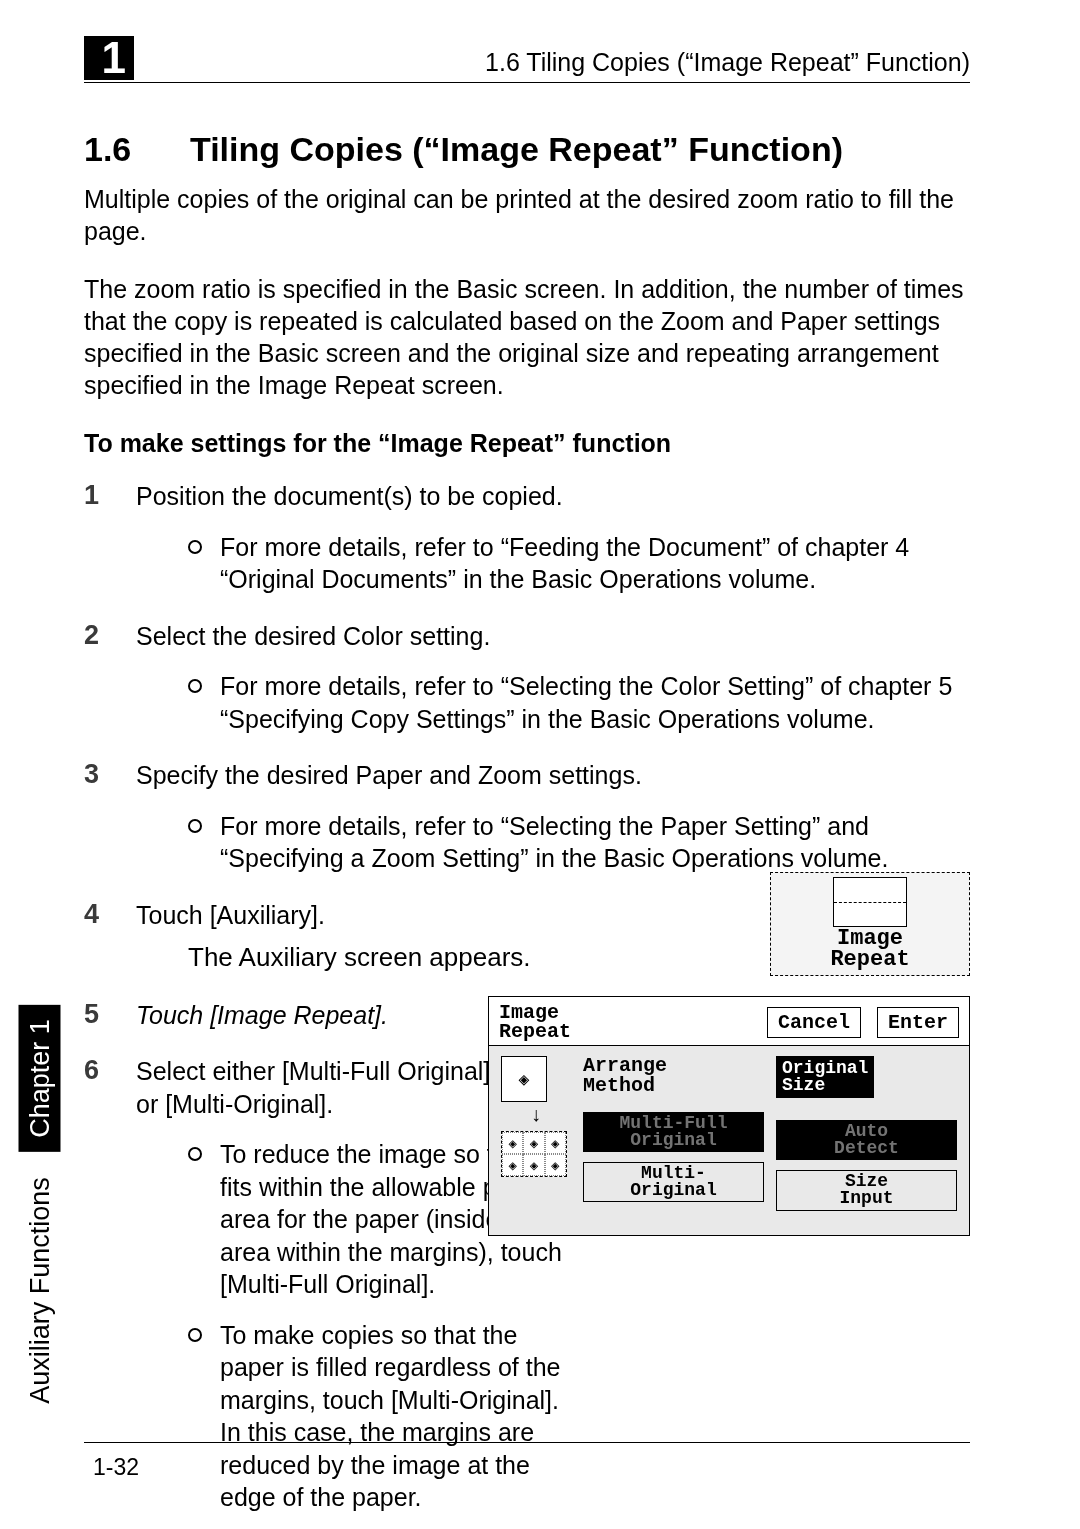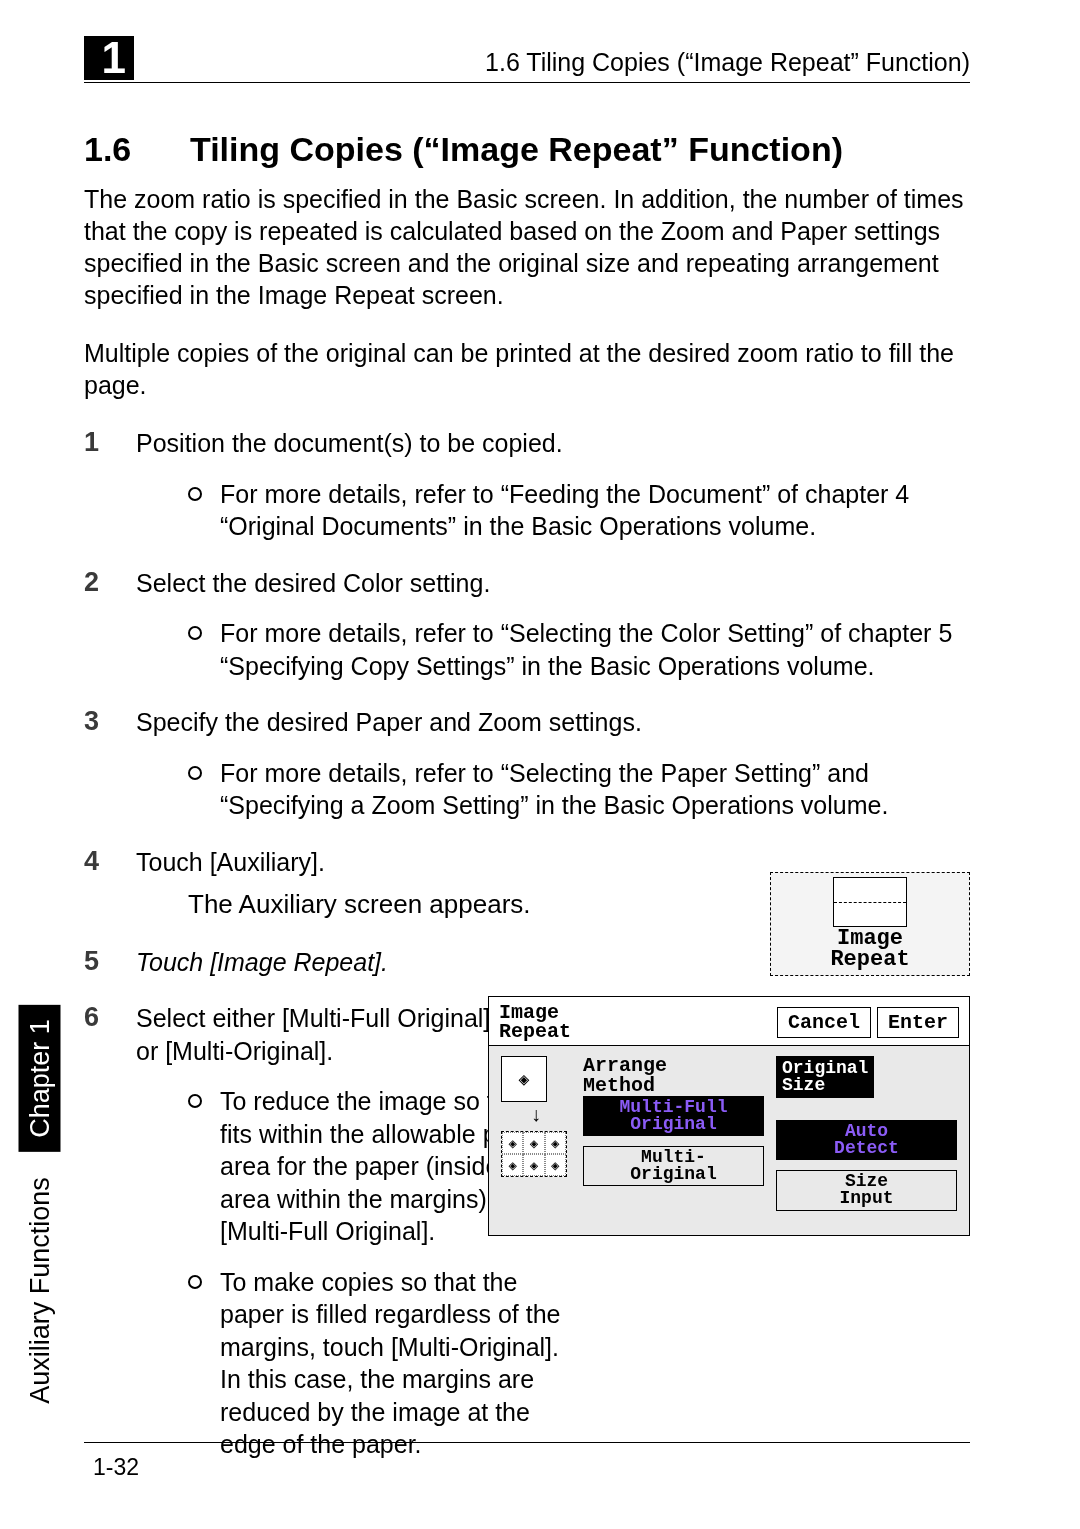--- a/index.html
+++ b/index.html
@@ -158,43 +158,43 @@
     font-family: "Courier New", monospace;
     font-weight: 700;
   }
   .fig2 .titlebar {
     display:flex; justify-content: space-between; align-items:center;
     padding: 6px 10px 4px 10px;
     border-bottom: 1px solid #000;
     background:#fff;
   }
   .fig2 .titlebar .t { font-size: 20px; line-height: .95; white-space: pre; }
-  .fig2 .titlebar .btns { display:flex; gap:6px;justify-content:space-between; }
+  .fig2 .titlebar .btns { display:flex; gap:16px;justify-content:space-between; }
   .tbtn {
     border:1.5px solid #000; background:#fff; padding:3px 10px; font-size:20px;
   }
   .fig2 .body { display:flex; padding:10px 12px 14px 12px; gap:12px; }
   .col { flex:1; }
   .thumb { width:70px; }
   .thumb .single {
     width:44px;height:44px;border:1.5px solid #000;background:#fff;margin-bottom:4px;
     display:flex;align-items:center;justify-content:center;font-size:18px;
   }
   .arrow { text-align:center; font-size:20px; margin:-2px 0 4px 0; }
   .grid3 {
     width:64px;border:1px dashed #000;background:#fff;
     display:grid;grid-template-columns:repeat(3,1fr);grid-auto-rows:22px;
   }
   .grid3 div{border:1px dotted #888;display:flex;align-items:center;justify-content:center;font-size:14px;}
-  .lblhdr { font-size:20px; line-height:1; white-space: pre; }
+  .lblhdr { font-size:20px; line-height:1; margin-bottom:16px; white-space: pre; }
   .mbtn {
     border:1.5px solid #000;padding:2px 8px;font-size:18px;text-align:center;
     line-height:.95;white-space:pre;margin-bottom:10px;
   }
-  .mbtn.sel{ background:#000;color:#8b5cf6; }
+  .mbtn.sel{ background:#000;color:#737373; }
   .col3 .hdr {
     background:#000;color:#fff;font-size:18px;line-height:.95;
     padding:4px 6px;white-space:pre;margin-bottom:22px;display:inline-block;
   }
 
   
   .foot-rule {
     position: absolute;
     bottom: 86px;
     left: 84px; right: 110px;
@@ -221,23 +221,24 @@
       <span>Auxiliary Functions</span>
       <span class="chip">Chapter 1</span>
     </div>
   </div>
 
   <div class="content">
     <h1 class="section">
       <span class="secnum">1.6</span><span>Tiling Copies (“Image Repeat” Function)</span>
     </h1>
 
+    <p class="body">Multiple copies of the original can be printed at the desired zoom ratio to fill the page.</p>
     <p class="body">The zoom ratio is specified in the Basic screen. In addition, the number of times that the copy is repeated is calculated based on the Zoom and Paper settings specified in the Basic screen and the original size and repeating arrangement specified in the Image Repeat screen.</p>
-    <p class="body">Multiple copies of the original can be printed at the desired zoom ratio to fill the page.</p>
-
+
+    <p class="sub">To make settings for the “Image Repeat” function</p>
 
     <ol class="steps">
       <li>
         <span>Position the document(s) to be copied.</span>
         <ul class="sub">
           <li>For more details, refer to “Feeding the Document” of chapter 4 “Original Documents” in the Basic Operations volume.</li>
         </ul>
       </li>
 
       <li>

